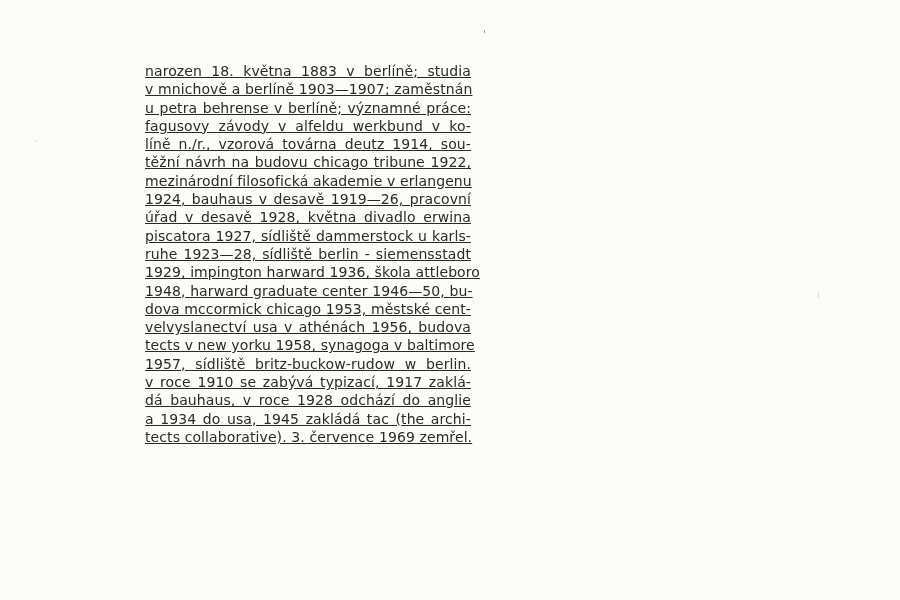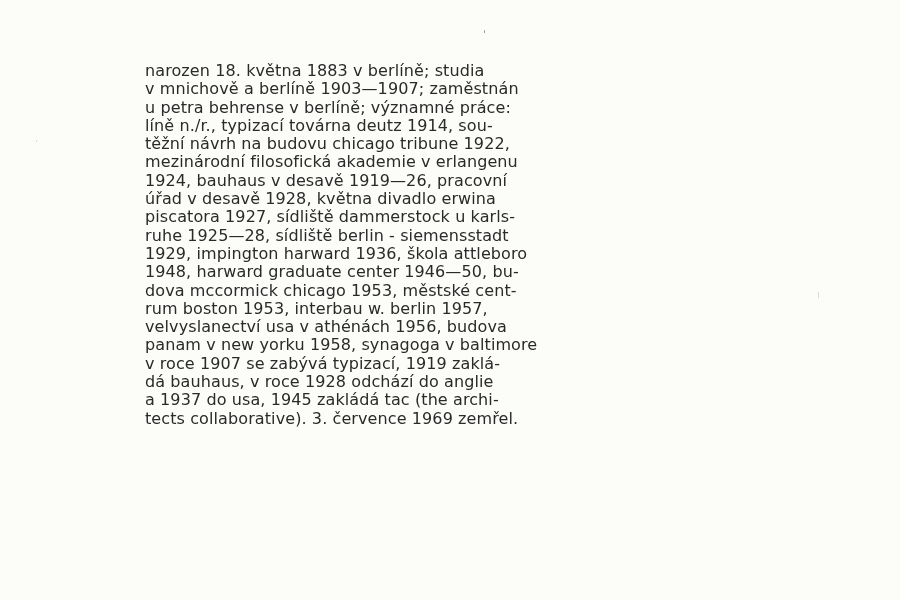--- a/index.html
+++ b/index.html
@@ -12,57 +12,59 @@
   }
   .page { position: absolute; inset: 0; background: #fcfcf9; }
   .text-block {
     position: absolute;
     left: 145px;
     top: 62px;
     width: 326px;
   }
   .line {
     display: block;
-    font-size: 16px;
+    font-size: 14px;
     line-height: 18.3px;
     height: 18.3px;
     white-space: nowrap;
     text-align: justify;
     text-align-last: justify;
     letter-spacing: 0.1px;
+    text-decoration: underline;
   }
   .speck {
     position: absolute;
     background: #9a9a90;
     border-radius: 1px;
   }
 </style>
 </head>
 <body>
 
 <div class="page">
   <div class="text-block">
     <span class="line">narozen 18. května 1883 v berlíně; studia</span>
     <span class="line">v mnichově a berlíně 1903—1907; zaměstnán</span>
     <span class="line">u petra behrense v berlíně; významné práce:</span>
-    <span class="line">líně n./r., typizací továrna deutz 1914, sou-</span>
+    <span class="line">fagusovy závody v alfeldu werkbund v ko-</span>
+    <span class="line">líně n./r., vzorová továrna deutz 1914, sou-</span>
     <span class="line">těžní návrh na budovu chicago tribune 1922,</span>
     <span class="line">mezinárodní filosofická akademie v erlangenu</span>
     <span class="line">1924, bauhaus v desavě 1919—26, pracovní</span>
     <span class="line">úřad v desavě 1928, května divadlo erwina</span>
     <span class="line">piscatora 1927, sídliště dammerstock u karls-</span>
-    <span class="line">ruhe 1925—28, sídliště berlin - siemensstadt</span>
+    <span class="line">ruhe 1923—28, sídliště berlin - siemensstadt</span>
     <span class="line">1929, impington harward 1936, škola attleboro</span>
     <span class="line">1948, harward graduate center 1946—50, bu-</span>
     <span class="line">dova mccormick chicago 1953, městské cent-</span>
-    <span class="line">rum boston 1953, interbau w. berlin 1957,</span>
     <span class="line">velvyslanectví usa v athénách 1956, budova</span>
-    <span class="line">panam v new yorku 1958, synagoga v baltimore</span>
-    <span class="line">v roce 1907 se zabývá typizací, 1919 zaklá-</span>
+    <span class="line">tects v new yorku 1958, synagoga v baltimore</span>
+    <span class="line">1957, sídliště britz-buckow-rudow w berlin.</span>
+    <span class="line">v roce 1910 se zabývá typizací, 1917 zaklá-</span>
     <span class="line">dá bauhaus, v roce 1928 odchází do anglie</span>
-    <span class="line">a 1937 do usa, 1945 zakládá tac (the archi-</span>
+    <span class="line">a 1934 do usa, 1945 zakládá tac (the archi-</span>
     <span class="line">tects collaborative). 3. července 1969 zemřel.</span>
   </div>
 
   <div class="speck" style="left:484px;top:30px;width:1px;height:3px;"></div>
   <div class="speck" style="left:36px;top:140px;width:1px;height:2px;opacity:0.4;"></div>
   <div class="speck" style="left:818px;top:292px;width:1px;height:6px;opacity:0.35;"></div>
 </div>
 
 </body></html>

